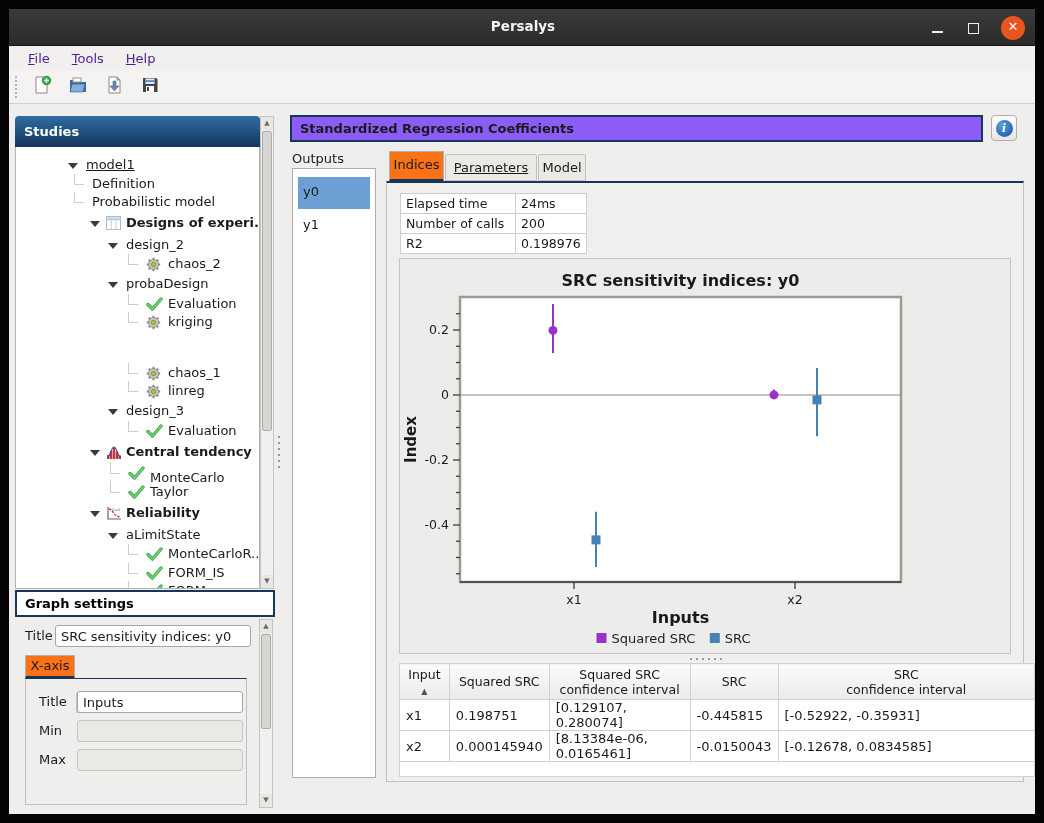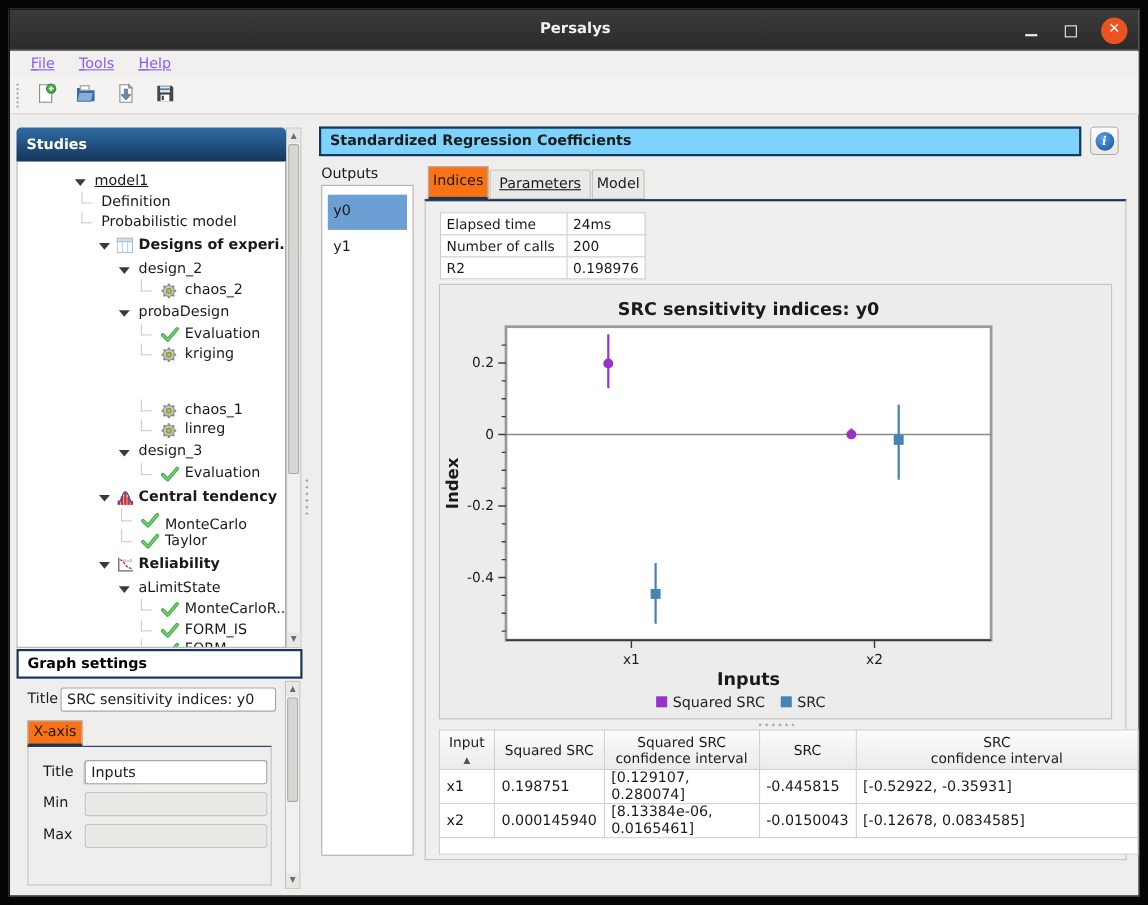--- a/index.html
+++ b/index.html
@@ -11,21 +11,21 @@
   #titlebar { position:absolute; left:0; top:0; width:1028px; height:37px; background:linear-gradient(#3a3a3a,#2b2b2b); border-bottom:1px solid #151515; }
   #win-title { position:absolute; left:0; right:0; top:9px; text-align:center; color:#f3f3f3; font-weight:bold; font-size:13.5px; }
   .winbtn { position:absolute; top:7px; width:24px; height:24px; display:flex; align-items:center; justify-content:center; cursor:default; }
   #btn-min { right:88px; } #btn-max { right:52px; } 
   #btn-min .bar { width:11px; height:2px; background:#eee; margin-top:8px; }
   #btn-max .box { width:11px; height:11px; border:1.5px solid #eee; }
   #btn-close { right:12px; width:24px; height:24px; border-radius:50%; background:#e95420; color:#fff; font-size:13px; font-weight:bold; line-height:22px; text-align:center; top:7px; position:absolute; }
 
   
   #menubar { position:absolute; left:0; top:38px; width:1028px; height:23px; background:#f1f0ee; display:flex; align-items:center; padding-left:10px; gap:4px; }
-  .menu-item { padding:2px 9px; color:#8b5cf6;text-decoration:underline; }
+  .menu-item { padding:2px 9px; color:#4c1d95; }
   #toolbar { position:absolute; left:0; top:61px; width:1028px; height:34px; background:#f4f3f1; border-bottom:1px solid #d2d0cc; display:flex; align-items:center; }
   #tb-handle { width:6px; height:22px; margin-left:6px; border-left:2px dotted #b4b2ae; }
   .tb-btn { width:30px; height:28px; margin-left:6px; display:flex; align-items:center; justify-content:center; border-radius:3px; }
 
   
   .panel-header-blue { position:absolute; left:6px; top:107px; width:245px; height:31px; background:linear-gradient(#2f6da3,#14355b); border-radius:4px 4px 0 0; color:#fff; font-weight:bold; line-height:31px; padding-left:9px; }
   #tree-body { position:absolute; left:6px; top:138px; width:245px; height:442px; background:#fff; border:1px solid #b5b3b0; border-top:none; overflow:hidden; }
   .tree-row { position:relative; width:100%; }
   .tree-row .lbl { position:absolute; white-space:nowrap; }
   .tree-arrow { position:absolute; width:0; height:0; border-left:5px solid transparent; border-right:5px solid transparent; border-top:6px solid #3a3a3a; }
@@ -39,21 +39,21 @@
   .gs-label { position:absolute; color:#1a1a1a; }
   .txt-input { position:absolute; background:#fff; border:1px solid #a8a6a3; border-radius:3px; height:22px; font-size:13px; font-family:inherit; padding:0 5px; color:#1a1a1a; }
   .txt-input:disabled { background:#ebe9e6; border-color:#c6c4c1; }
 
   .tab { position:absolute; text-align:center; }
   .tab.active { background:#f97316; border:1px solid #b3b1ae; border-bottom:3px solid #16365c; z-index:3; }
   .tab.inactive { background:#ebe9e6; border:1px solid #c3c1be; border-radius:2px 2px 0 0; }
   #gs-pane { position:absolute; left:16px; top:669px; width:222px; height:127px; border:1px solid #c3c1be; border-top:1px solid #16365c; }
 
   
-  #main-titlebox { position:absolute; left:281px; top:106px; width:693px; height:27px; background:#7dd3fc; border:2px solid #16365c; font-weight:bold; line-height:23px; padding-left:8px; }
+  #main-titlebox { position:absolute; left:281px; top:106px; width:693px; height:27px; background:#8b5cf6; border:2px solid #16365c; font-weight:bold; line-height:23px; padding-left:8px; }
   #info-btn { position:absolute; left:982px; top:106px; width:26px; height:26px; border:1px solid #b0aeab; border-radius:4px; background:linear-gradient(#fdfdfc,#e9e7e4); display:flex; align-items:center; justify-content:center; }
   #info-glyph { width:17px; height:17px; border-radius:50%; background:radial-gradient(circle at 35% 30%, #5a9fe0, #14529e); color:#fff; font-size:11px; font-weight:bold; font-family:"DejaVu Serif",serif; font-style:italic; text-align:center; line-height:17px; }
   #outputs-label { position:absolute; left:283px; top:142px; }
   #outputs-list { position:absolute; left:283px; top:159px; width:84px; height:610px; background:#fff; border:1px solid #b0aeab; padding:8px 5px; }
   .output-item { height:32px; line-height:30px; padding-left:5px; margin-bottom:1px; }
   .output-item.selected { background:#6ca0d4; }
 
   #tab-pane { position:absolute; left:377px; top:172px; width:638px; height:601px; background:#f0efed; border:1px solid #c3c1be; border-top:2px solid #16365c; }
 
   #stats-table { position:absolute; left:391px; top:184px; border-collapse:collapse; font-size:12.5px; background:#fff; }

